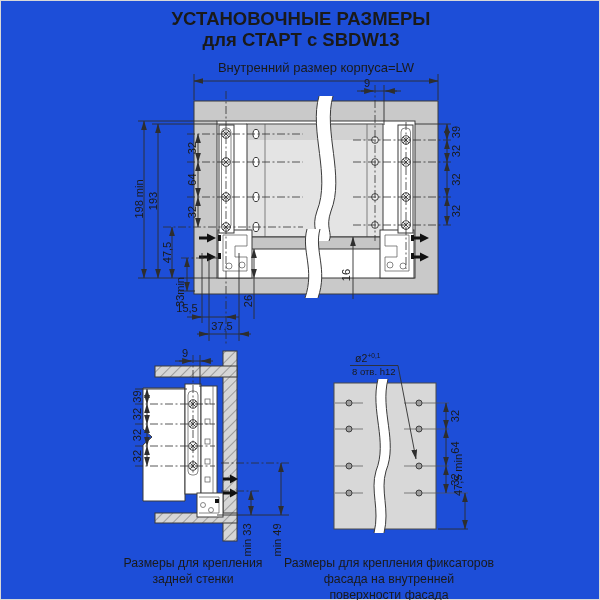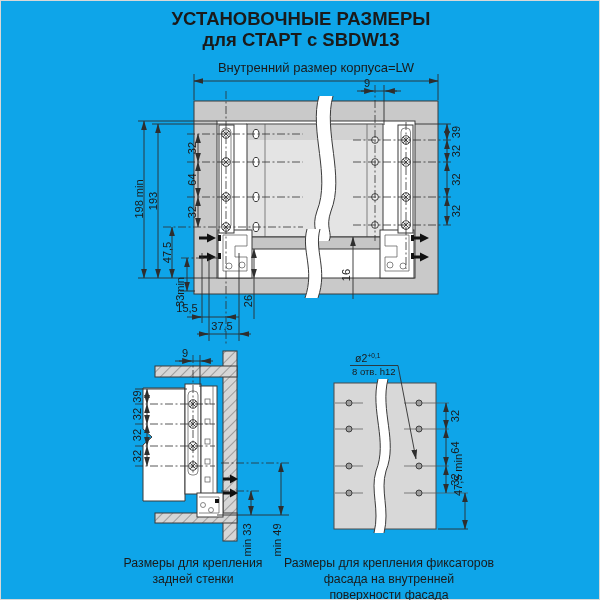--- a/index.html
+++ b/index.html
@@ -1,16 +1,16 @@
 <!DOCTYPE html>
 <html><head>
 <meta charset="utf-8">
 <style>
   html,body{margin:0;padding:0;background:#fff;}
-  .page{position:relative;width:600px;height:600px;background:#0ea5e9;
+  .page{position:relative;width:600px;height:600px;background:#1d4ed8;
         border:1px solid #d8d8d8;box-sizing:border-box;
         font-family:"Liberation Sans",sans-serif;text-decoration:underline;}
   svg{display:block;}
   text{fill:#1a1a1a;font-family:"Liberation Sans",sans-serif;}
   .t-title{font-size:18.5px;font-weight:700;}
   .t-lw{font-size:13px;}
   .t-dim{font-size:11px;}
   .t-cap{font-size:12.3px;}
   .t-small{font-size:9.5px;}
   .t-med{font-size:10.5px;}

